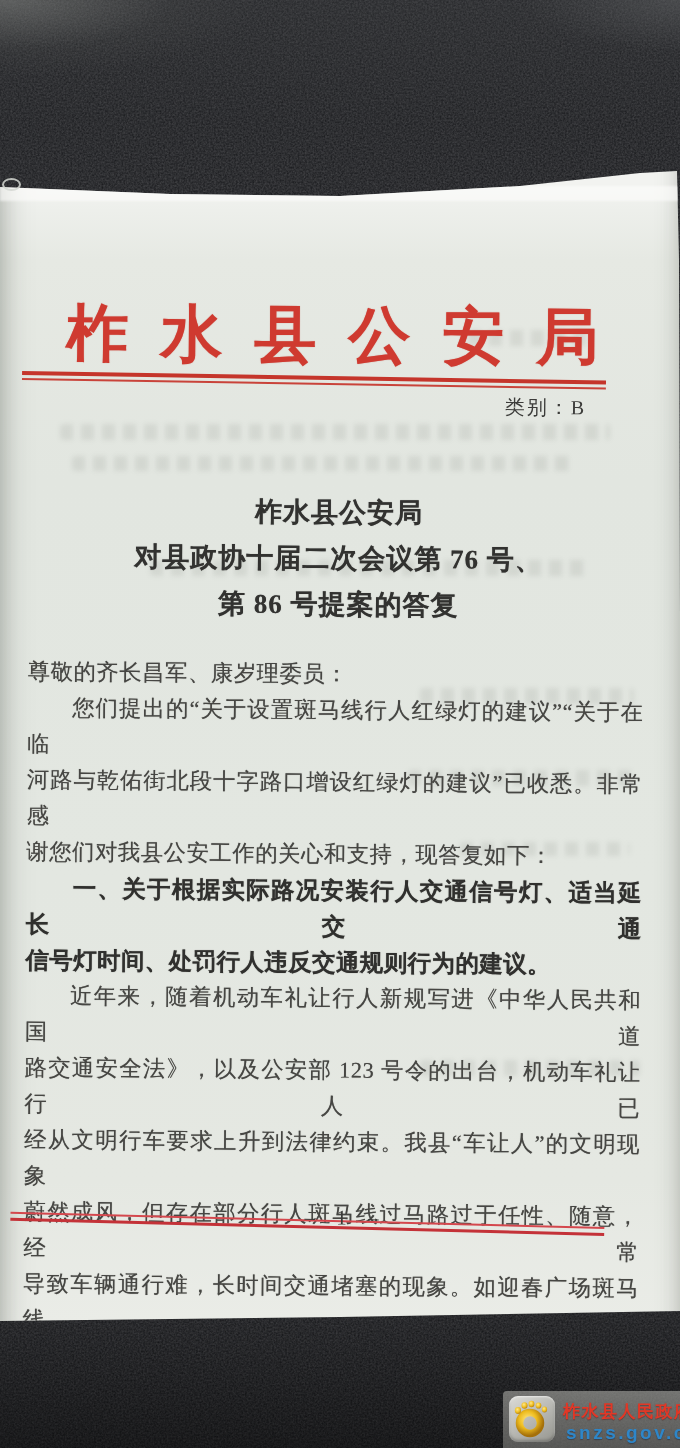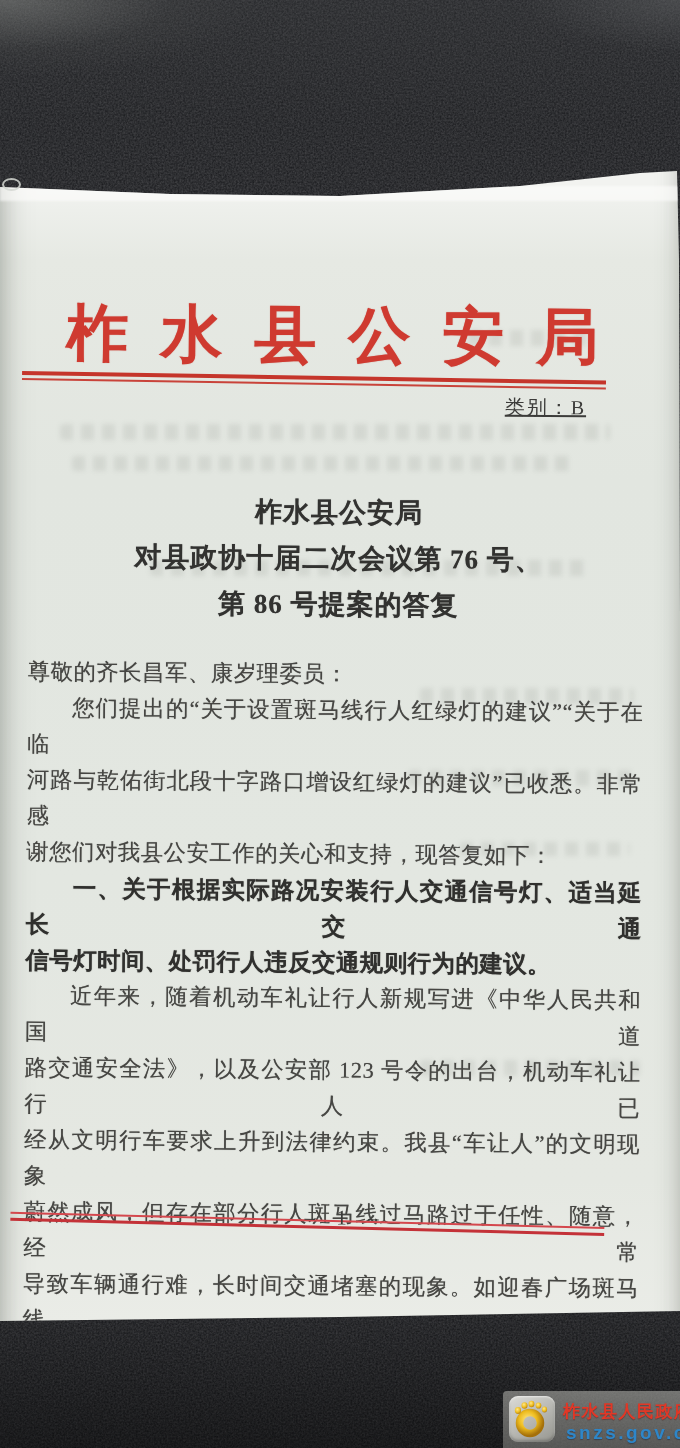--- a/index.html
+++ b/index.html
@@ -65,21 +65,21 @@
     transform:translateX(-8px);
     text-shadow:0 0 1px rgba(190,55,45,.6);
   }
   .letterhead-rule{
     position:absolute;left:22px;top:371px;width:584px;height:3px;
     border-top:4px solid #c5352b;border-bottom:2px solid #c9433a;
     transform:rotate(.5deg);transform-origin:left center;
   }
   .category-label{
     position:absolute;left:505px;top:390px;
-    font-size:20px;color:#3c3c3a;letter-spacing:2px;text-decoration:underline;
+    font-size:20px;color:#3c3c3a;letter-spacing:2px;
   }
   .doc-title{
     position:absolute;left:0;right:0;top:487px;
     text-align:center;font-weight:700;font-size:27px;line-height:46px;
     color:#323230;letter-spacing:1px;
     text-shadow:0 0 .7px rgba(50,50,48,.7);
   }
   .body-text{
     position:absolute;left:30px;top:654px;width:616px;
     font-size:22.4px;line-height:36px;color:#464643;

